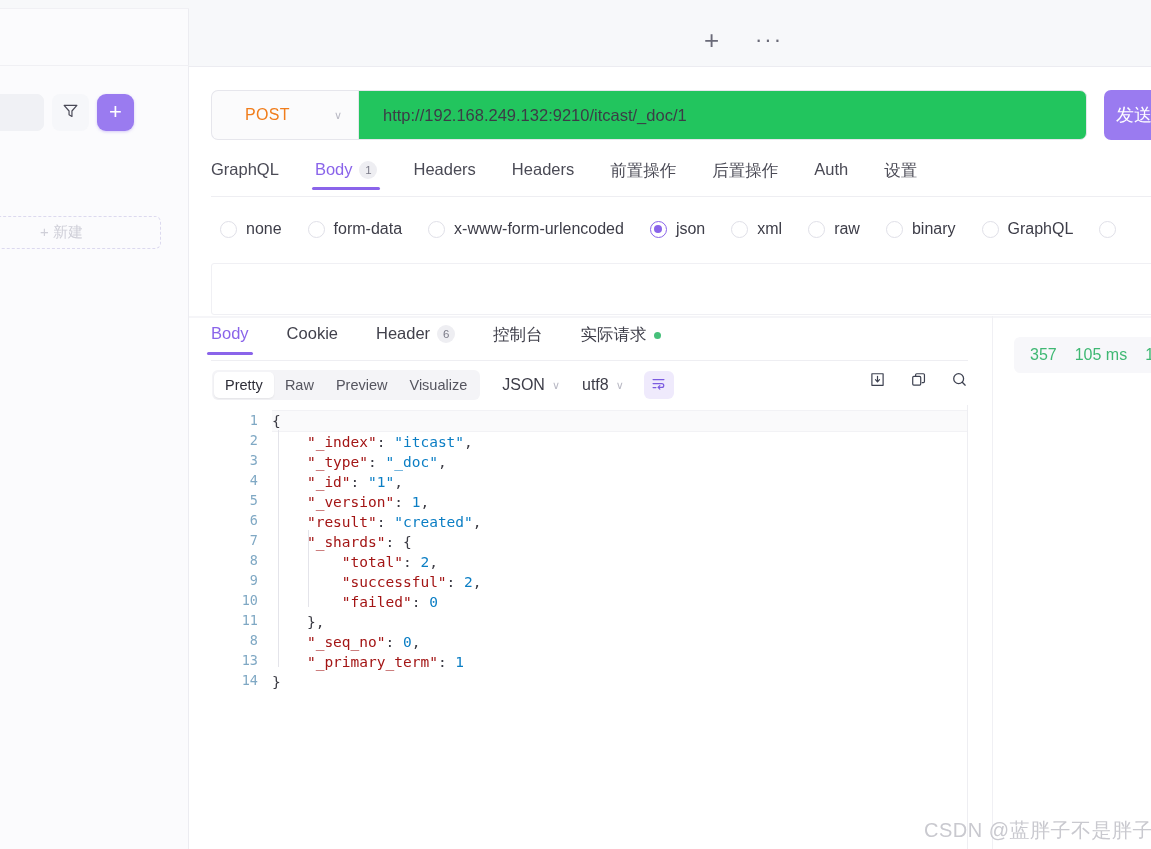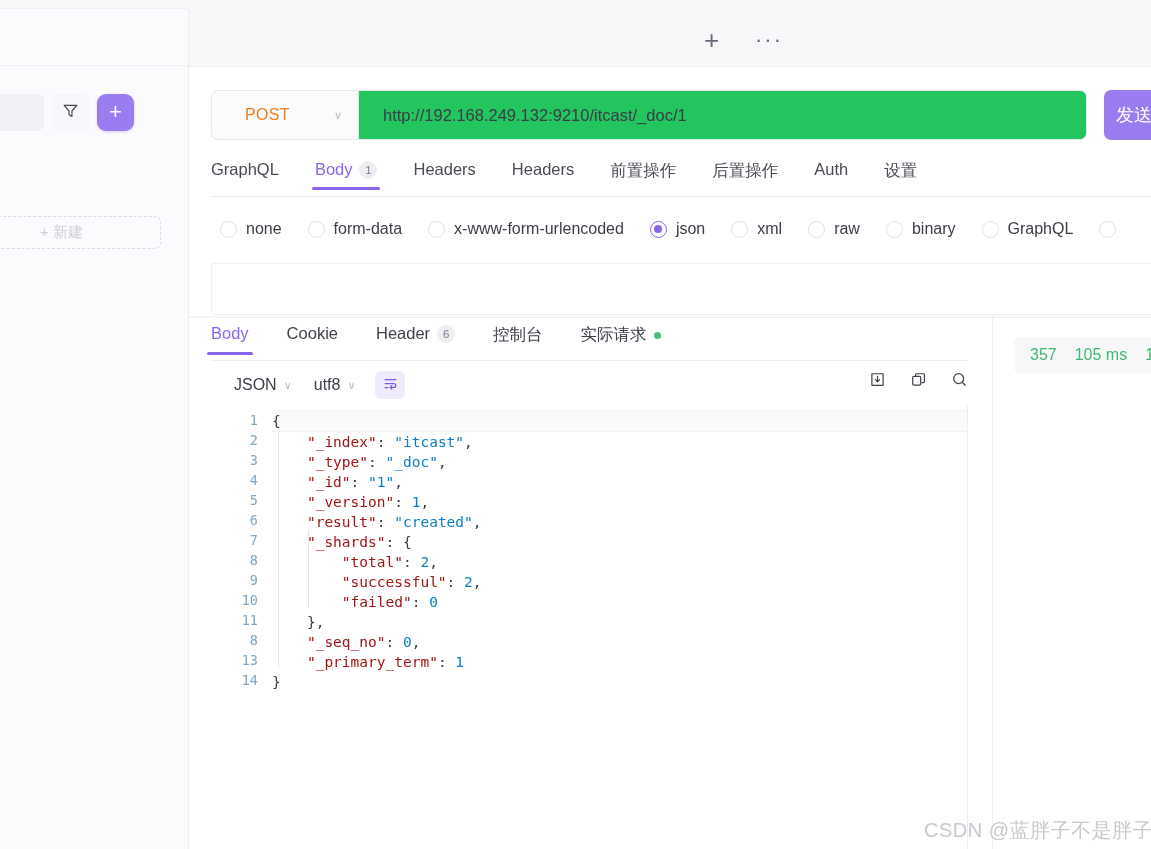--- a/index.html
+++ b/index.html
@@ -397,20 +397,26 @@
   <div class="resptabs-rule"></div>
   <div class="resp-divider"></div>
 
   <div class="statuspill">
     <span>357</span>
     <span>105 ms</span>
     <span>1</span>
   </div>
 
   <div class="resptoolbar">
+    <div class="segctl">
+      <div class="segbtn active">Pretty</div>
+      <div class="segbtn">Raw</div>
+      <div class="segbtn">Preview</div>
+      <div class="segbtn">Visualize</div>
+    </div>
 
     <div class="selctl">
       <span>JSON</span>
       <span class="caret2">∨</span>
     </div>
 
     <div class="selctl">
       <span>utf8</span>
       <span class="caret2">∨</span>
     </div>

